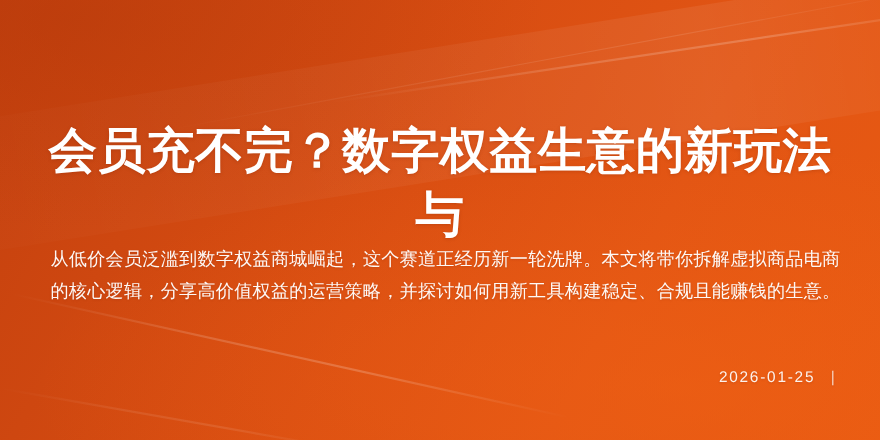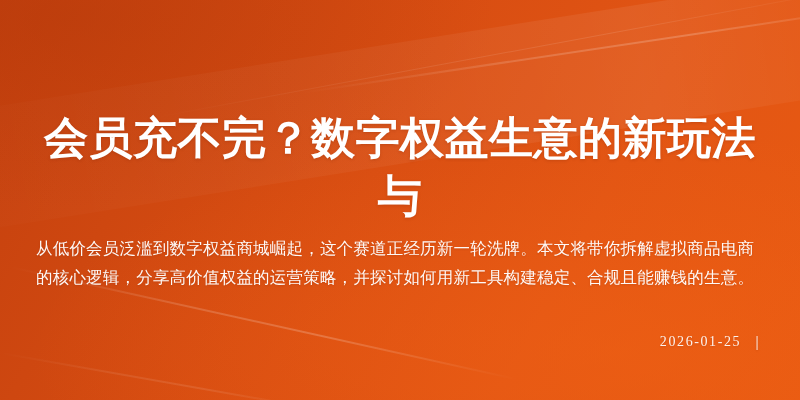--- a/index.html
+++ b/index.html
@@ -120,22 +120,22 @@
     text-shadow: 0 1px 3px rgba(120,35,5,0.25);
   }
   .title-line {
     display: block;
   }
 
   .subtitle {
     position: absolute;
     left: 36px;
     right: 36px;
-    top: 198px;
-    text-align: left;
+    top: 186px;
+    text-align: right;
     color: rgba(255,255,255,0.96);
     font-size: 16.5px;
     line-height: 29px;
     letter-spacing: 0.2px;
     text-shadow: 0 1px 2px rgba(120,35,5,0.2);
     margin-top: 36px;
   }
 
   .footer {
     position: absolute;
@@ -143,21 +143,21 @@
     top: 334px;
     display: flex;
     align-items: center;
     gap: 14px;
     color: rgba(255,255,255,0.92);
     font-size: 15px;
     letter-spacing: 1.2px;
     text-shadow: 0 1px 2px rgba(120,35,5,0.2);
   }
   .footer-date {
-    font-family: Liberation Serif, serif;
+    font-family: Liberation Sans, sans-serif;
     font-size: 14px;
     letter-spacing: 1.6px;
   }
   .footer-sep {
     color: rgba(255,255,255,0.72);
     font-size: 14px;
   }
   .footer-team {
     letter-spacing: 1.5px;
   }

